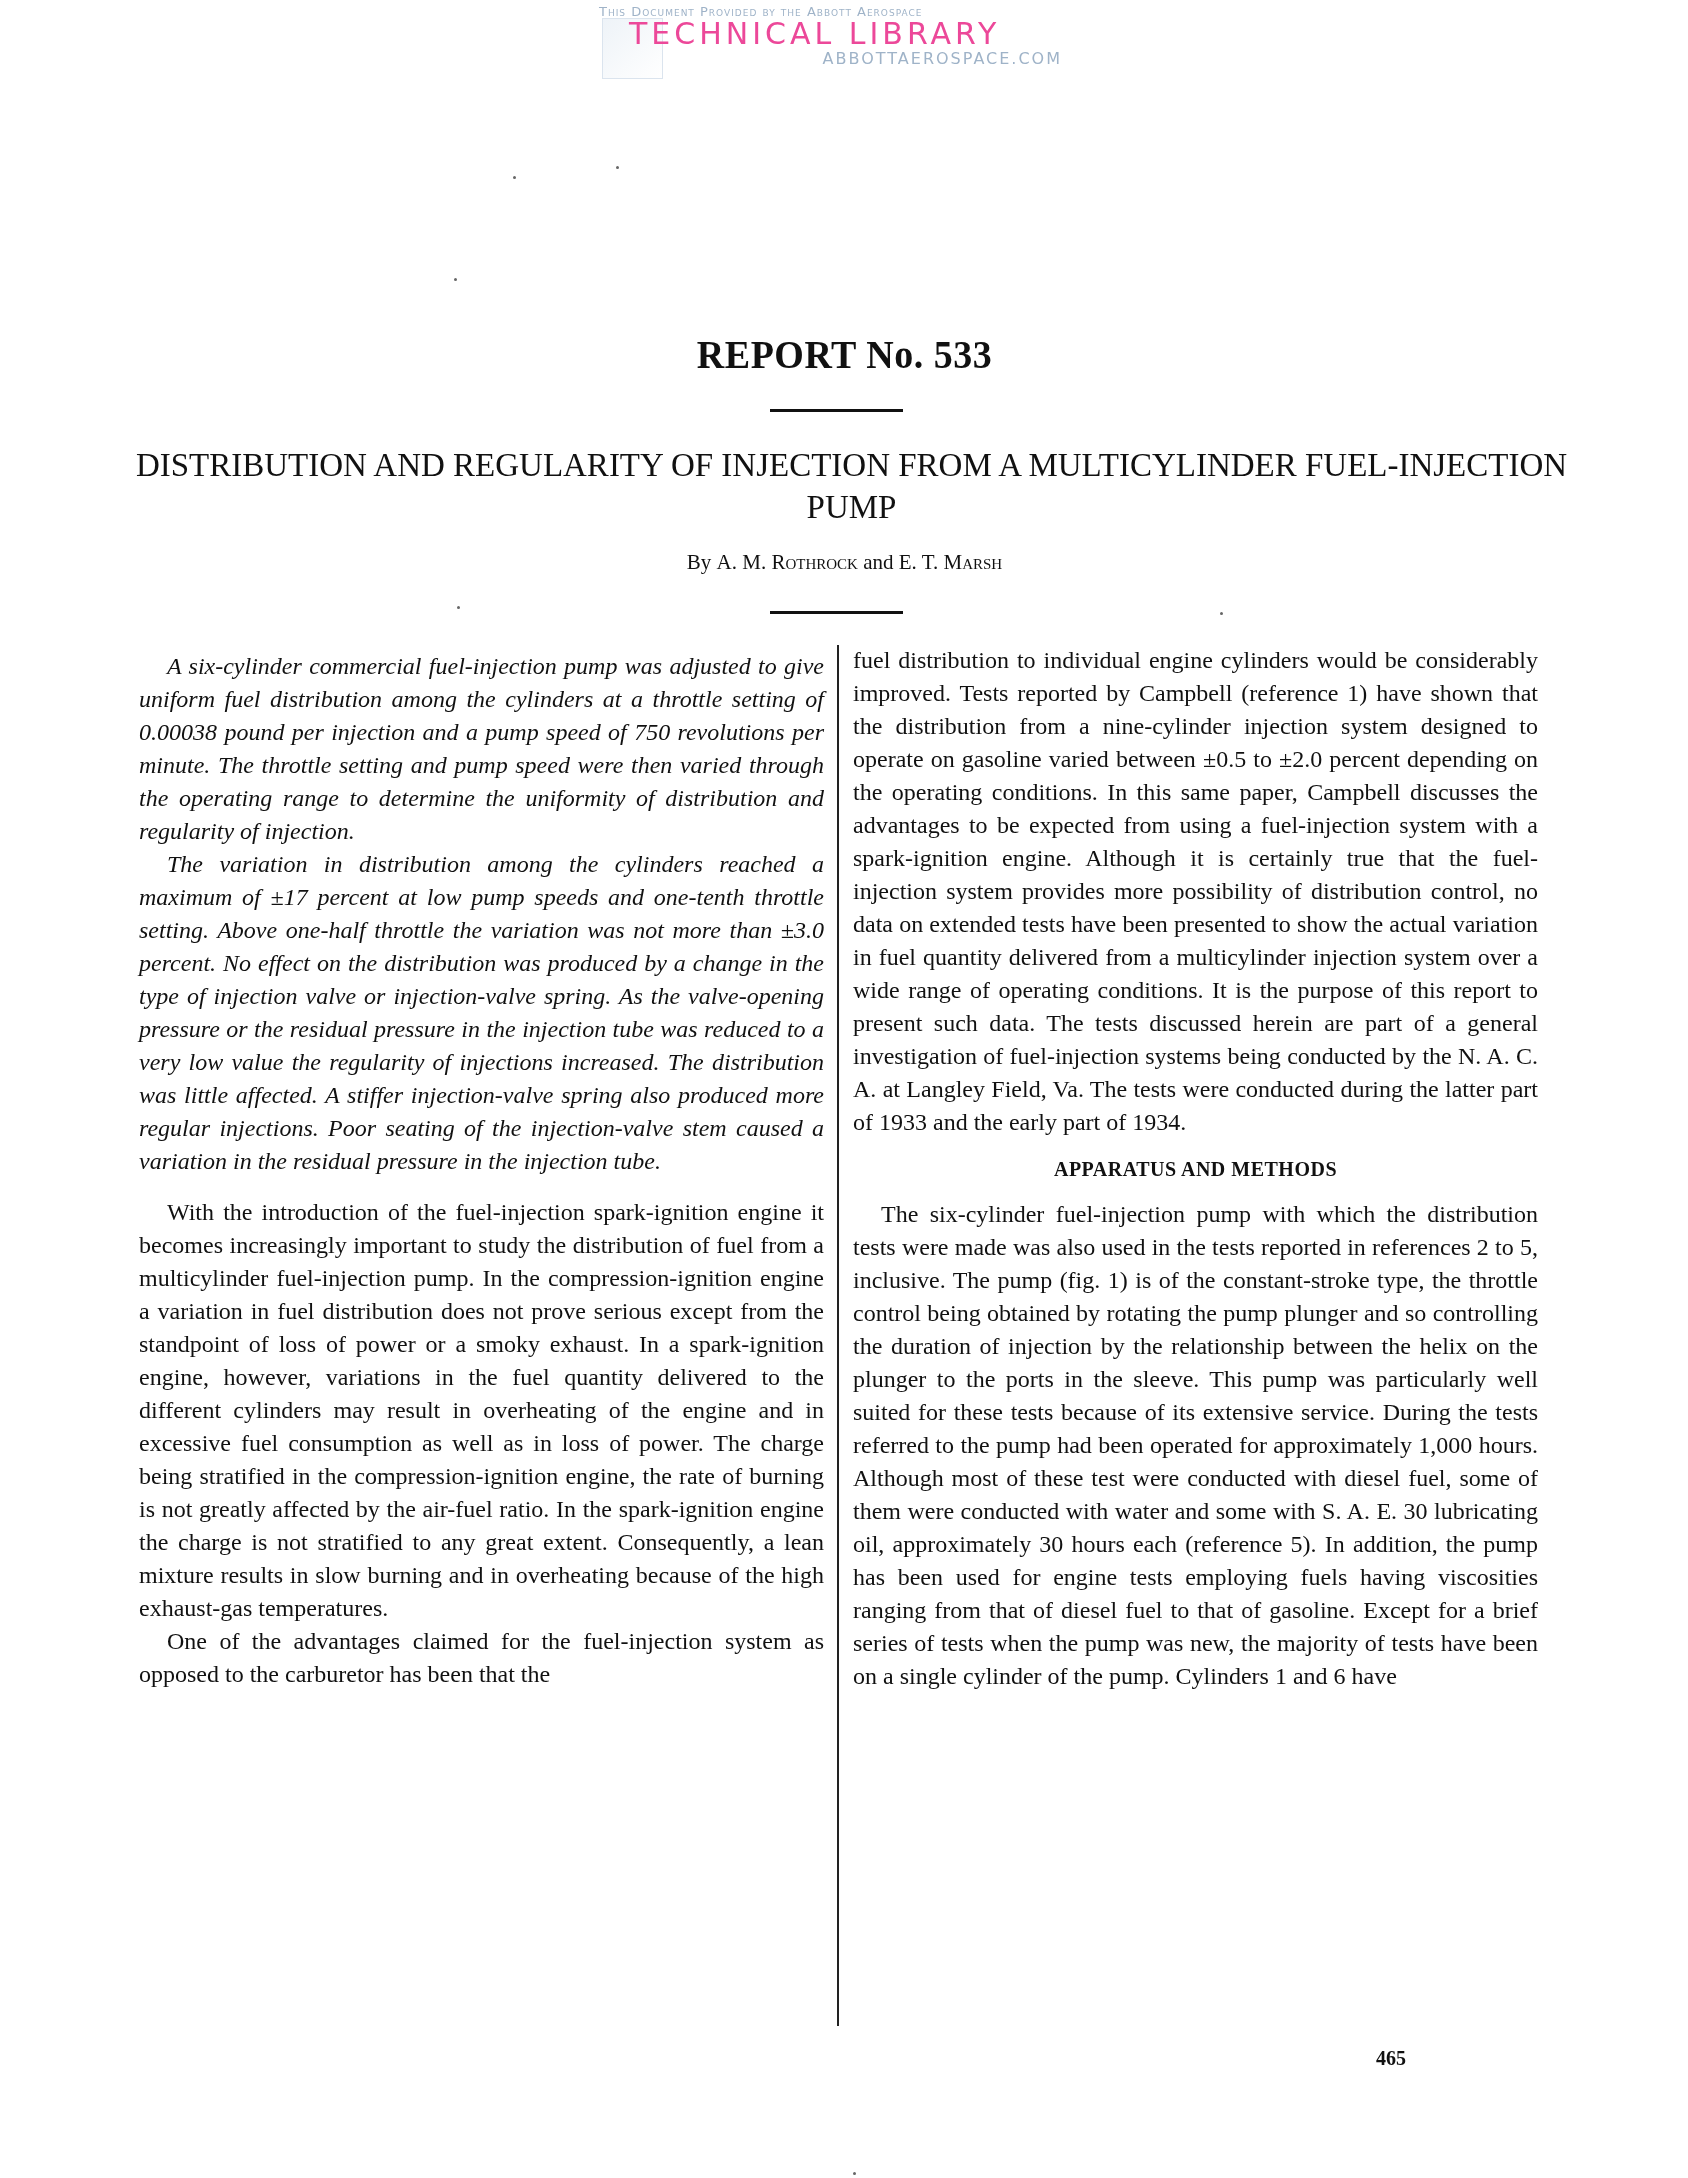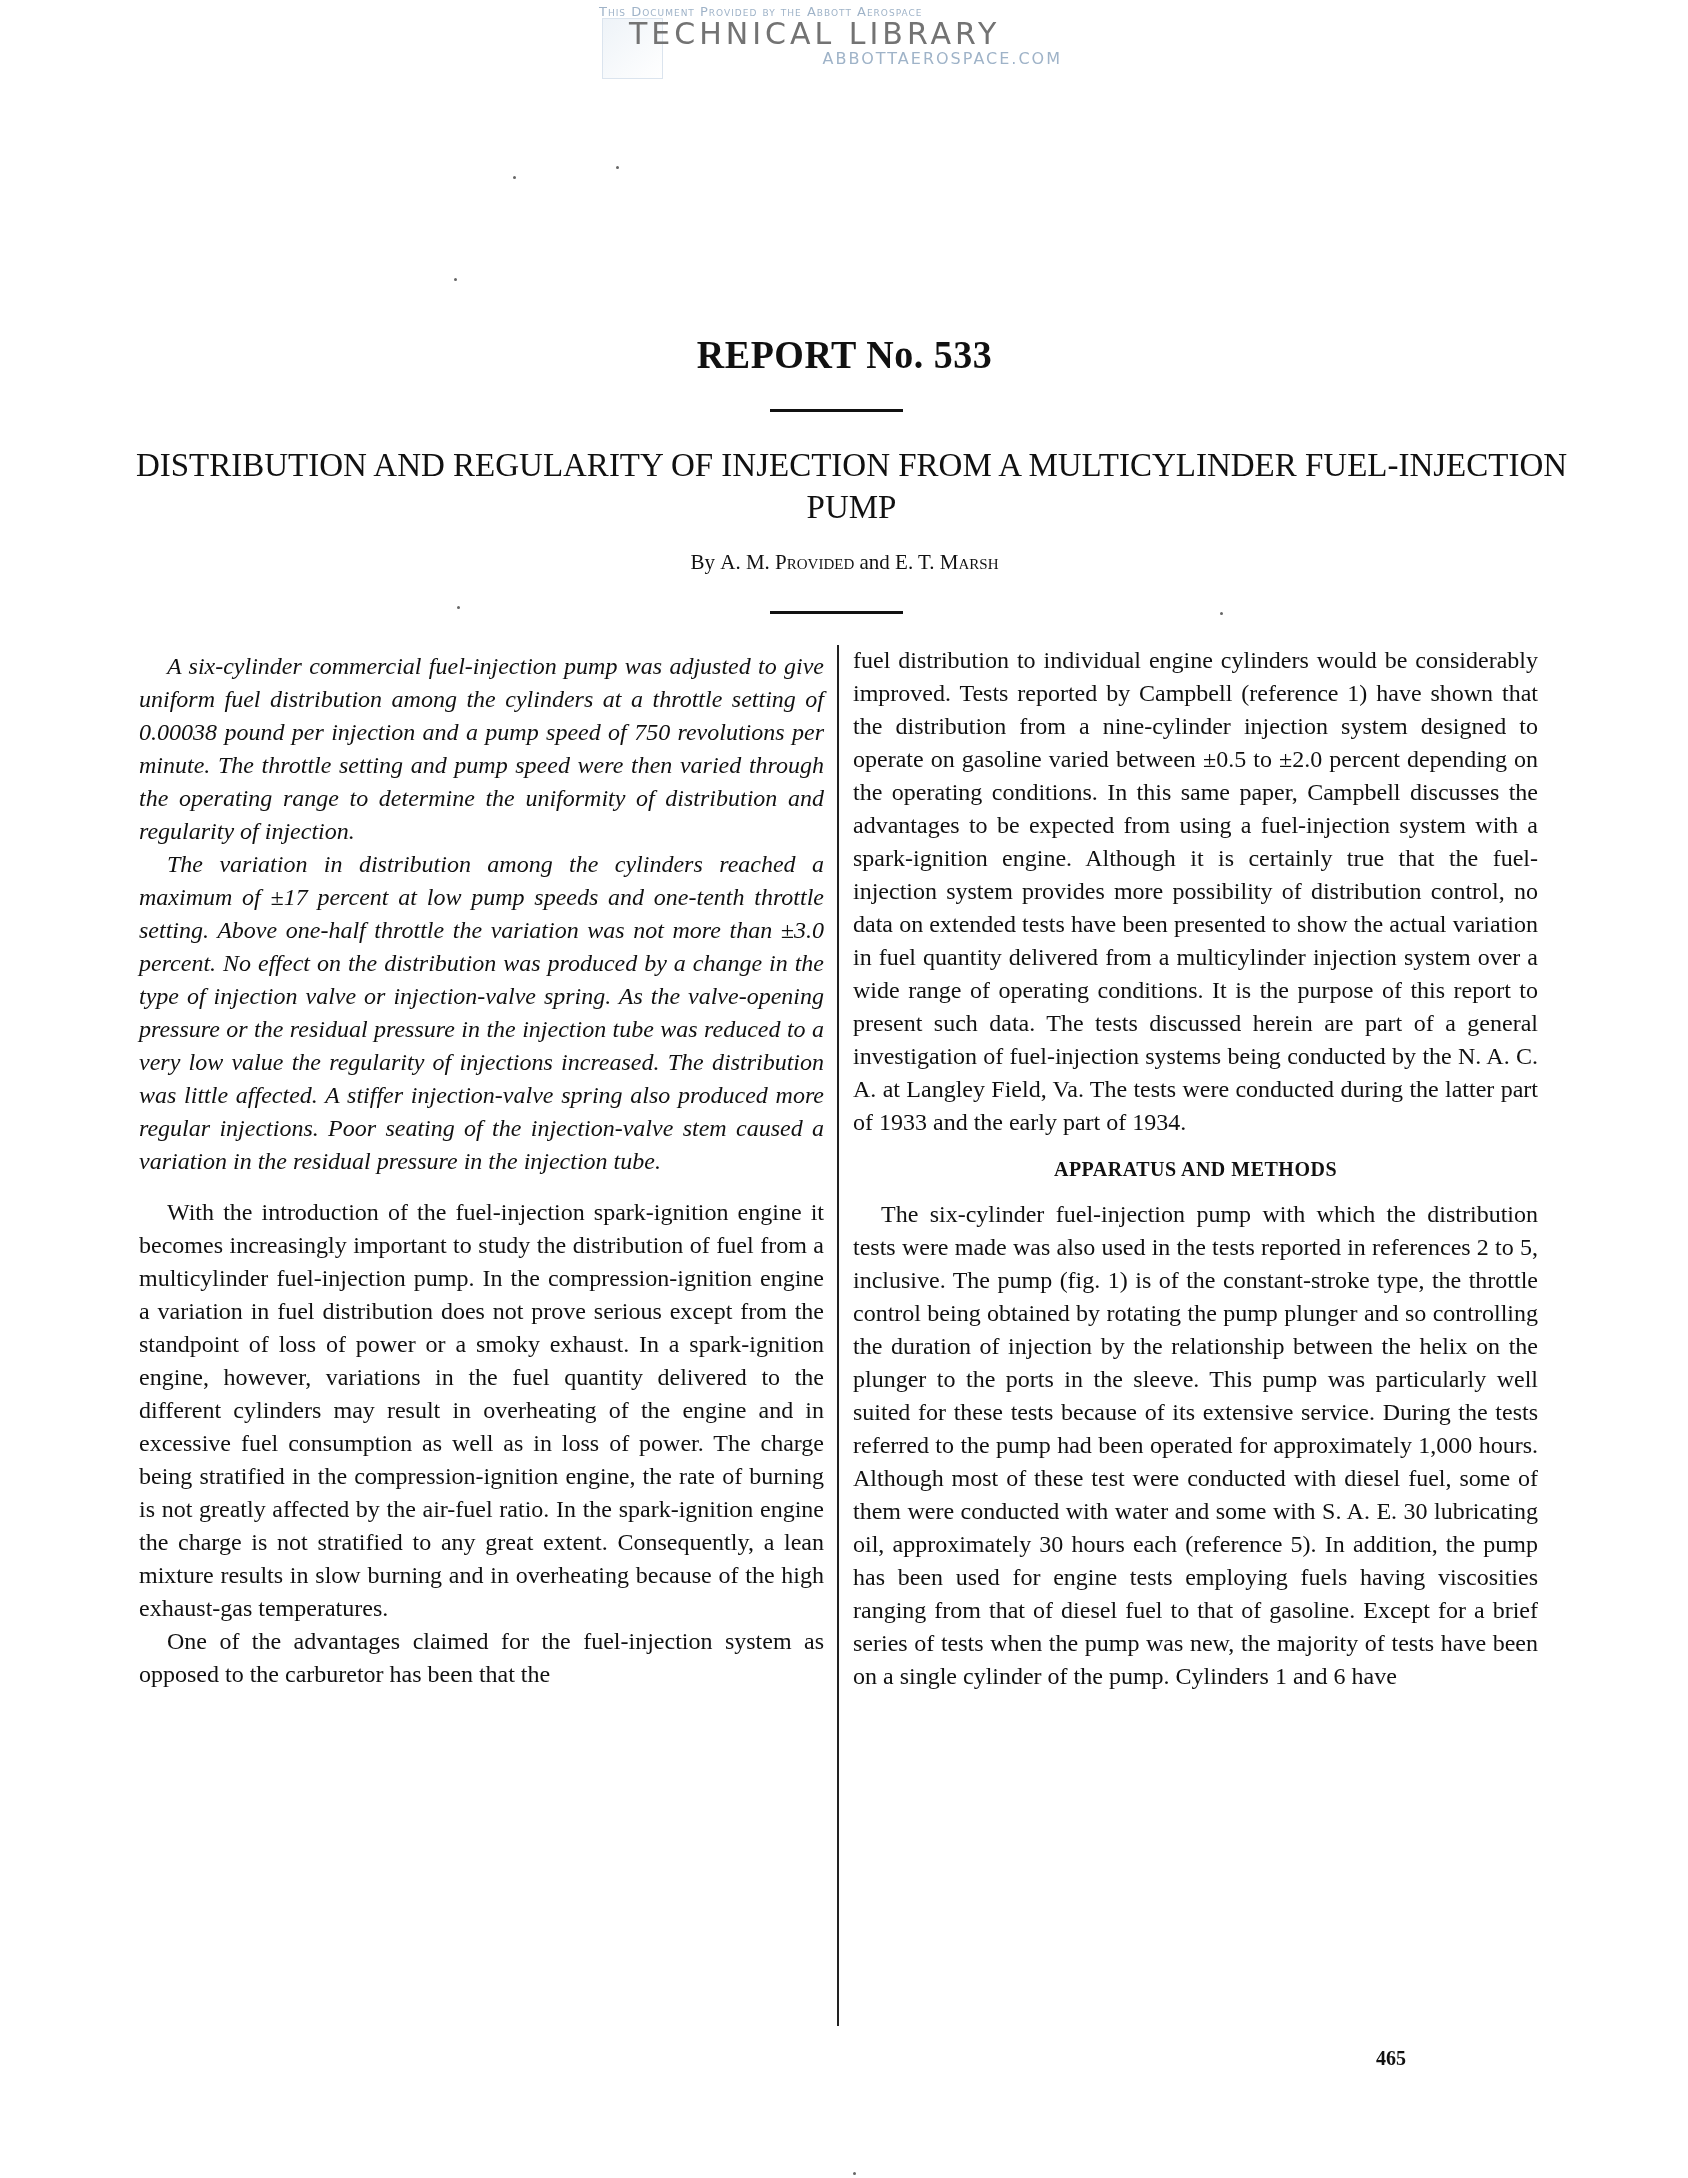--- a/index.html
+++ b/index.html
@@ -9,21 +9,21 @@
   }
   .watermark {
     position: absolute; left: 599px; top: 4px; width: 475px; text-align: right;
     color: #9fb3c8; font-family: "DejaVu Sans", "Liberation Sans", sans-serif;
   }
   .wm-box {
     position: absolute; left: 602px; top: 18px; width: 59px; height: 59px;
     border: 1px solid #dbe4ee; background: linear-gradient(135deg, #eef3f8, #ffffff);
   }
   .wm-line1 { font-size: 13px; letter-spacing: 1px; position: relative; text-align: left; padding-left: 0; }
-  .wm-line2 { font-size: 30px; letter-spacing: 4px; line-height: 30px; position: relative; text-align: left; padding-left: 30px; color: #737373; }
+  .wm-line2 { font-size: 30px; letter-spacing: 4px; line-height: 30px; position: relative; text-align: left; padding-left: 30px; color: #ec4899; }
   .wm-line3 { font-size: 16px; letter-spacing: 2px; position: relative; padding-right: 12px; }
   .report-no {
     position: absolute; top: 332px; left: 0; width: 1689px; text-align: center;
     font-size: 38px; font-weight: bold; letter-spacing: 0.5px; transform: scaleY(1.05);
   }
   .rule { position: absolute; height: 3px; background: #111; }
   .title {
     position: absolute; top: 444px; left: 119px; width: 1465px; text-align: center;
     font-size: 33px; font-weight: normal; line-height: 42px;
   }
@@ -66,21 +66,21 @@
 <span class="speck" style="left:454px;top:278px;"></span>
 <span class="speck" style="left:1220px;top:612px;"></span>
 <span class="speck" style="left:457px;top:606px;"></span>
 <span class="speck" style="left:853px;top:2172px;"></span>
 
 <div class="report-no">REPORT No. 533</div>
 <div class="rule" style="left:770px;top:409px;width:133px;"></div>
 <div class="title">DISTRIBUTION AND REGULARITY OF INJECTION FROM A MULTICYLINDER FUEL-INJECTION PUMP</div>
 <div class="byline">
   <span>By</span>
-  <span class="sc">A. M. Provided</span>
+  <span class="sc">A. M. Rothrock</span>
   <span>and</span>
   <span class="sc">E. T. Marsh</span>
 </div>
 <div class="rule" style="left:770px;top:611px;width:133px;"></div>
 
 <div class="divider"></div>
 
 <div class="col col-left">
   <div style="height:6px"></div>
   <p class="italic">A six-cylinder commercial fuel-injection pump was adjusted to give uniform fuel distribution among the cylinders at a throttle setting of 0.00038 pound per injection and a pump speed of 750 revolutions per minute. The throttle setting and pump speed were then varied through the operating range to determine the uniformity of distribution and regularity of injection.</p>

